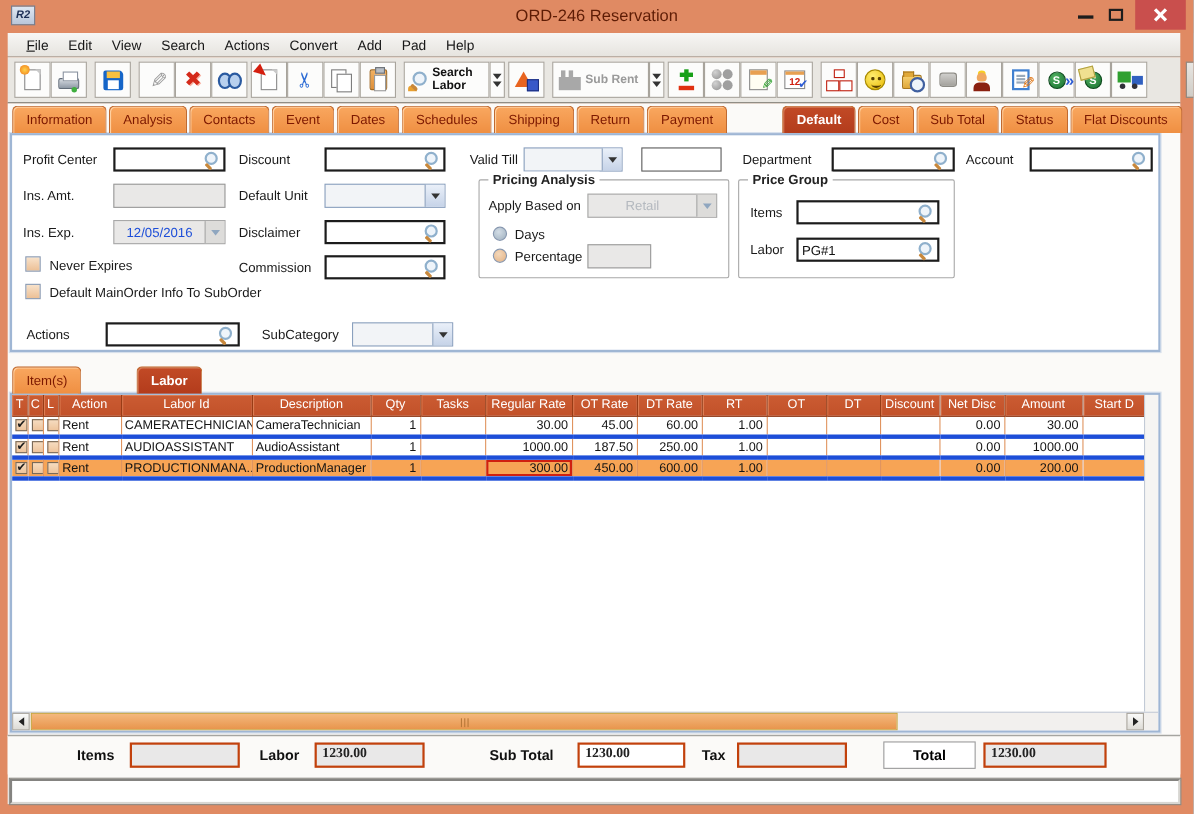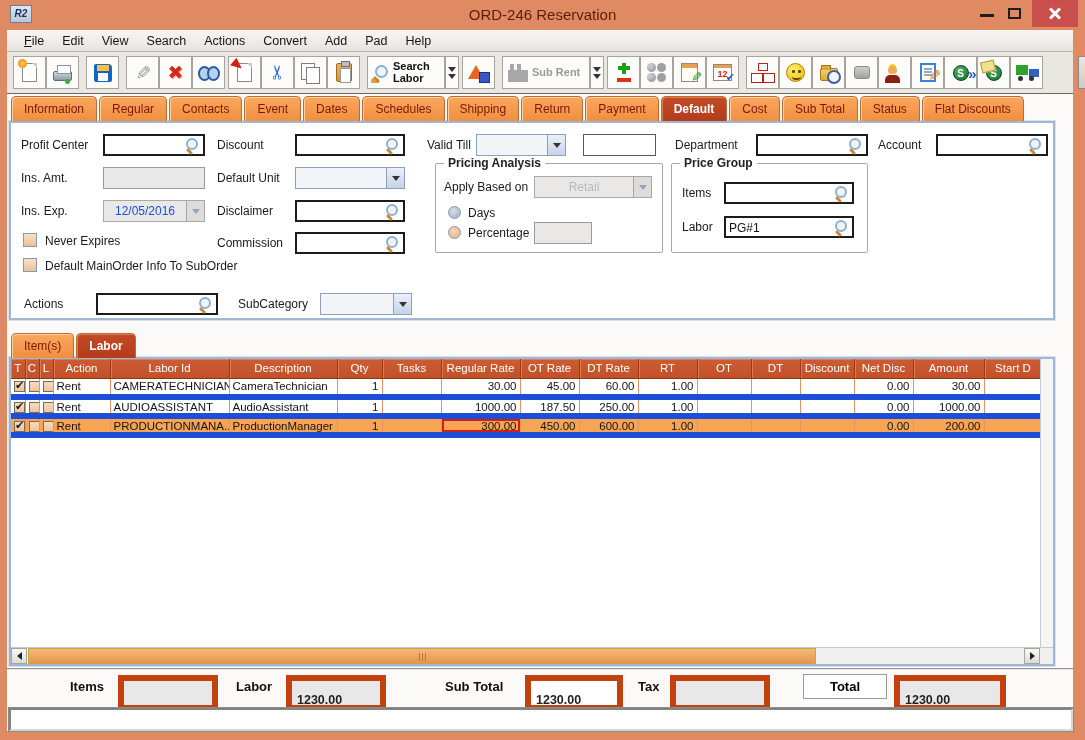--- a/index.html
+++ b/index.html
@@ -98,21 +98,21 @@
   .i-money.fwd::after { content:"\00BB"; position:absolute; right:-9px; top:0px; color:#2a5ad4; font-size:15px; font-weight:bold; }
   .i-money.note::before { content:""; position:absolute; left:-6px; top:-5px; width:12px; height:9px; background:#f0e090; border:1px solid #b0a040; transform:rotate(-14deg); }
   .i-truck { width:22px; height:16px; position:relative; }
   .i-truck::before { content:""; position:absolute; left:0; top:0; width:12px; height:10px; background:#30a030; box-shadow:12px 3px 0 -1px #3060c0; }
   .i-truck::after { content:""; position:absolute; left:2px; bottom:0; width:5px; height:5px; border-radius:50%; background:#303038; box-shadow:11px 0 0 #303038; }
   .tb.bevel { background:linear-gradient(#e8e6e2,#cfccc6); border:1px solid #8c8a84; }
 
   
   .tabsrow { position:absolute; left:11px; top:96px; height:26px; display:flex; gap:2px; z-index:3; }
   .tab { height:25px; padding:0 12px; background:linear-gradient(#f9a75f,#ef8f42); border:1px solid #c06a30; border-bottom:none; border-radius:5px 5px 0 0; color:#7c1800; font-size:12px; line-height:24px; cursor:pointer; box-shadow:inset 1px 1px 0 #ffd0a0; }
-  .tab.active { background:linear-gradient(#c24a26,#B33C1C); color:#fff; font-weight:bold; box-shadow:inset 1px 1px 0 #d87c58; }
+  .tab.active { background:linear-gradient(#c24a26,#B33C1C); color:#fff; font-weight:bold; box-shadow:inset 1px 1px 0 #d87c58;margin-left:48px; }
   .subtabsrow { position:absolute; left:11px; top:333px; height:25px; display:flex; gap:2px; z-index:3; }
 
   
   .panel { position:absolute; background:#fff; border:2px solid #9fb6d4; box-shadow:inset 0 0 0 1px #fff, 0 0 0 1px #d7e0ec; }
   .formpanel { left:9px; top:121px; width:1046px; height:199px; }
   .gridpanel { left:9px; top:357px; width:1046px; height:309px; overflow:hidden; }
   .contentbg { position:absolute; left:7px; top:94px; width:1066px; height:637px; background:#fbfaf8; }
 
   
   .lbl { position:absolute; font-size:12px; color:#1a1a1a; white-space:nowrap; }
@@ -133,39 +133,39 @@
   .cb { position:absolute; width:14px; height:14px; border:1px solid #8898b0; background:linear-gradient(#f8e2ca,#ecc096); cursor:pointer; }
   .radio { position:absolute; width:13px; height:13px; border:1px solid #8898b0; border-radius:50%; cursor:pointer; }
   .radio.selgray { background:radial-gradient(circle at 40% 35%,#d3dde6,#9fb0bf); }
   .radio.tan { background:radial-gradient(circle at 40% 35%,#f4d8ba,#e2b183); }
   .gb { position:absolute; border:1px solid #a8a8a8; border-radius:2px; }
   .gb .gbt { position:absolute; left:8px; top:-8px; background:#fff; padding:0 4px; font-size:12px; font-weight:bold; color:#222; }
 
   
   table.grid { border-collapse:collapse; table-layout:fixed; width:1031px; font-size:11.5px; cursor:default; }
   table.grid th { background:linear-gradient(#cb5c33,#C25129); color:#fff; font-weight:normal; height:19px; border-right:1px solid #993c16; border-bottom:1px solid #8c3512; box-shadow:inset 1px 1px 0 #dd7c52; overflow:hidden; white-space:nowrap; padding:0 2px; cursor:pointer; }
-  table.grid td { height:19px; border-right:1px solid #e0945f; border-bottom:6px solid #1d4ed8; padding:0 3px; overflow:hidden; white-space:nowrap; color:#141414; background:#fff; }
+  table.grid td { height:19px; border-right:1px solid #e0945f; border-bottom:4px solid #1d4ed8; padding:0 3px; overflow:hidden; white-space:nowrap; color:#141414; background:#fff; }
   table.grid tr.sel td { background:#F7A455; }
   table.grid td.num { text-align:right; }
   table.grid td.selcell { box-shadow:inset 0 0 0 2px #D02010; }
   .gcb { display:inline-block; width:11px; height:11px; border:1px solid #7a6a58; background:linear-gradient(#f6dcc0,#eec49c); position:relative; vertical-align:middle; cursor:pointer; }
   .gcb.on::after { content:"\2714"; position:absolute; left:0px; top:-3px; font-size:11px; color:#1a1a1a; }
   .vscroll { position:absolute; right:0; top:0; width:13px; height:288px; background:#f6f5f3; border-left:1px solid #c2cad6; }
   .hscroll { position:absolute; left:0; bottom:0; width:1042px; height:17px; background:#f2f0ee; border-top:1px solid #c2cad6; }
   .hs-btn { position:absolute; top:0; width:16px; height:16px; background:linear-gradient(#fafaf9,#dddbd6); border:1px solid #a8a49c; display:flex; align-items:center; justify-content:center; cursor:pointer; }
   .hs-left { left:0; } .hs-right { right:13px; }
   .hs-thumb { position:absolute; left:17px; top:0; width:788px; height:16px; background:linear-gradient(#f4b87e,#e8954c); border:1px solid #caa53f; cursor:grab; }
   .hs-thumb::after { content:""; position:absolute; left:50%; top:4px; width:1px; height:8px; background:#b87838; box-shadow:-3px 0 0 #b87838, 3px 0 0 #b87838; }
   .arrtri-l { width:0; height:0; border-top:4px solid transparent; border-bottom:4px solid transparent; border-right:5px solid #222; }
   .arrtri-r { width:0; height:0; border-top:4px solid transparent; border-bottom:4px solid transparent; border-left:5px solid #222; }
 
   
   .summary { position:absolute; left:7px; top:668px; width:1066px; height:36px; background:#fbfaf8; border-top:2px groove #e8e6e2; }
   .slbl { position:absolute; top:9px; font-size:13px; font-weight:bold; color:#111; }
-  .sval { position:absolute; top:5px; height:23px; border:6px solid #c2410c; background:#e9e8e8; font-size:12.5px; font-weight:bold; color:#222; padding:12px 5px; }
+  .sval { position:absolute; top:5px; height:23px; border:2px solid #c2410c; background:#e9e8e8; font-size:12.5px; font-weight:bold; color:#222; padding:0 5px;font-family:Liberation Serif, serif; }
   .sval.white { background:#fff; }
   .totalbox { position:absolute; top:4px; height:25px; background:#fff; border:1px solid #9a9a9a; text-align:center; font-size:13px; font-weight:bold; line-height:23px; }
   .statusbar { position:absolute; left:9px; top:708px; width:1064px; height:23px; background:#fff; border:2px inset #d8d6d2; outline:1px solid #8c8a84; }
 </style>
 </head>
 <body>
 
 <div class="window">
 
   <div class="titlebar">
@@ -302,21 +302,21 @@
       <div class="gap"></div>
       <div class="gap"></div>
       <div class="gap"></div>
 
   </div>
 
   <div class="contentbg"></div>
 
   <div class="tabsrow">
     <div class="tab">Information</div>
-    <div class="tab">Regular</div>
+    <div class="tab">Analysis</div>
     <div class="tab">Contacts</div>
     <div class="tab">Event</div>
     <div class="tab">Dates</div>
     <div class="tab">Schedules</div>
     <div class="tab">Shipping</div>
     <div class="tab">Return</div>
     <div class="tab">Payment</div>
     <div class="tab active">Default</div>
     <div class="tab">Cost</div>
     <div class="tab">Sub Total</div>

